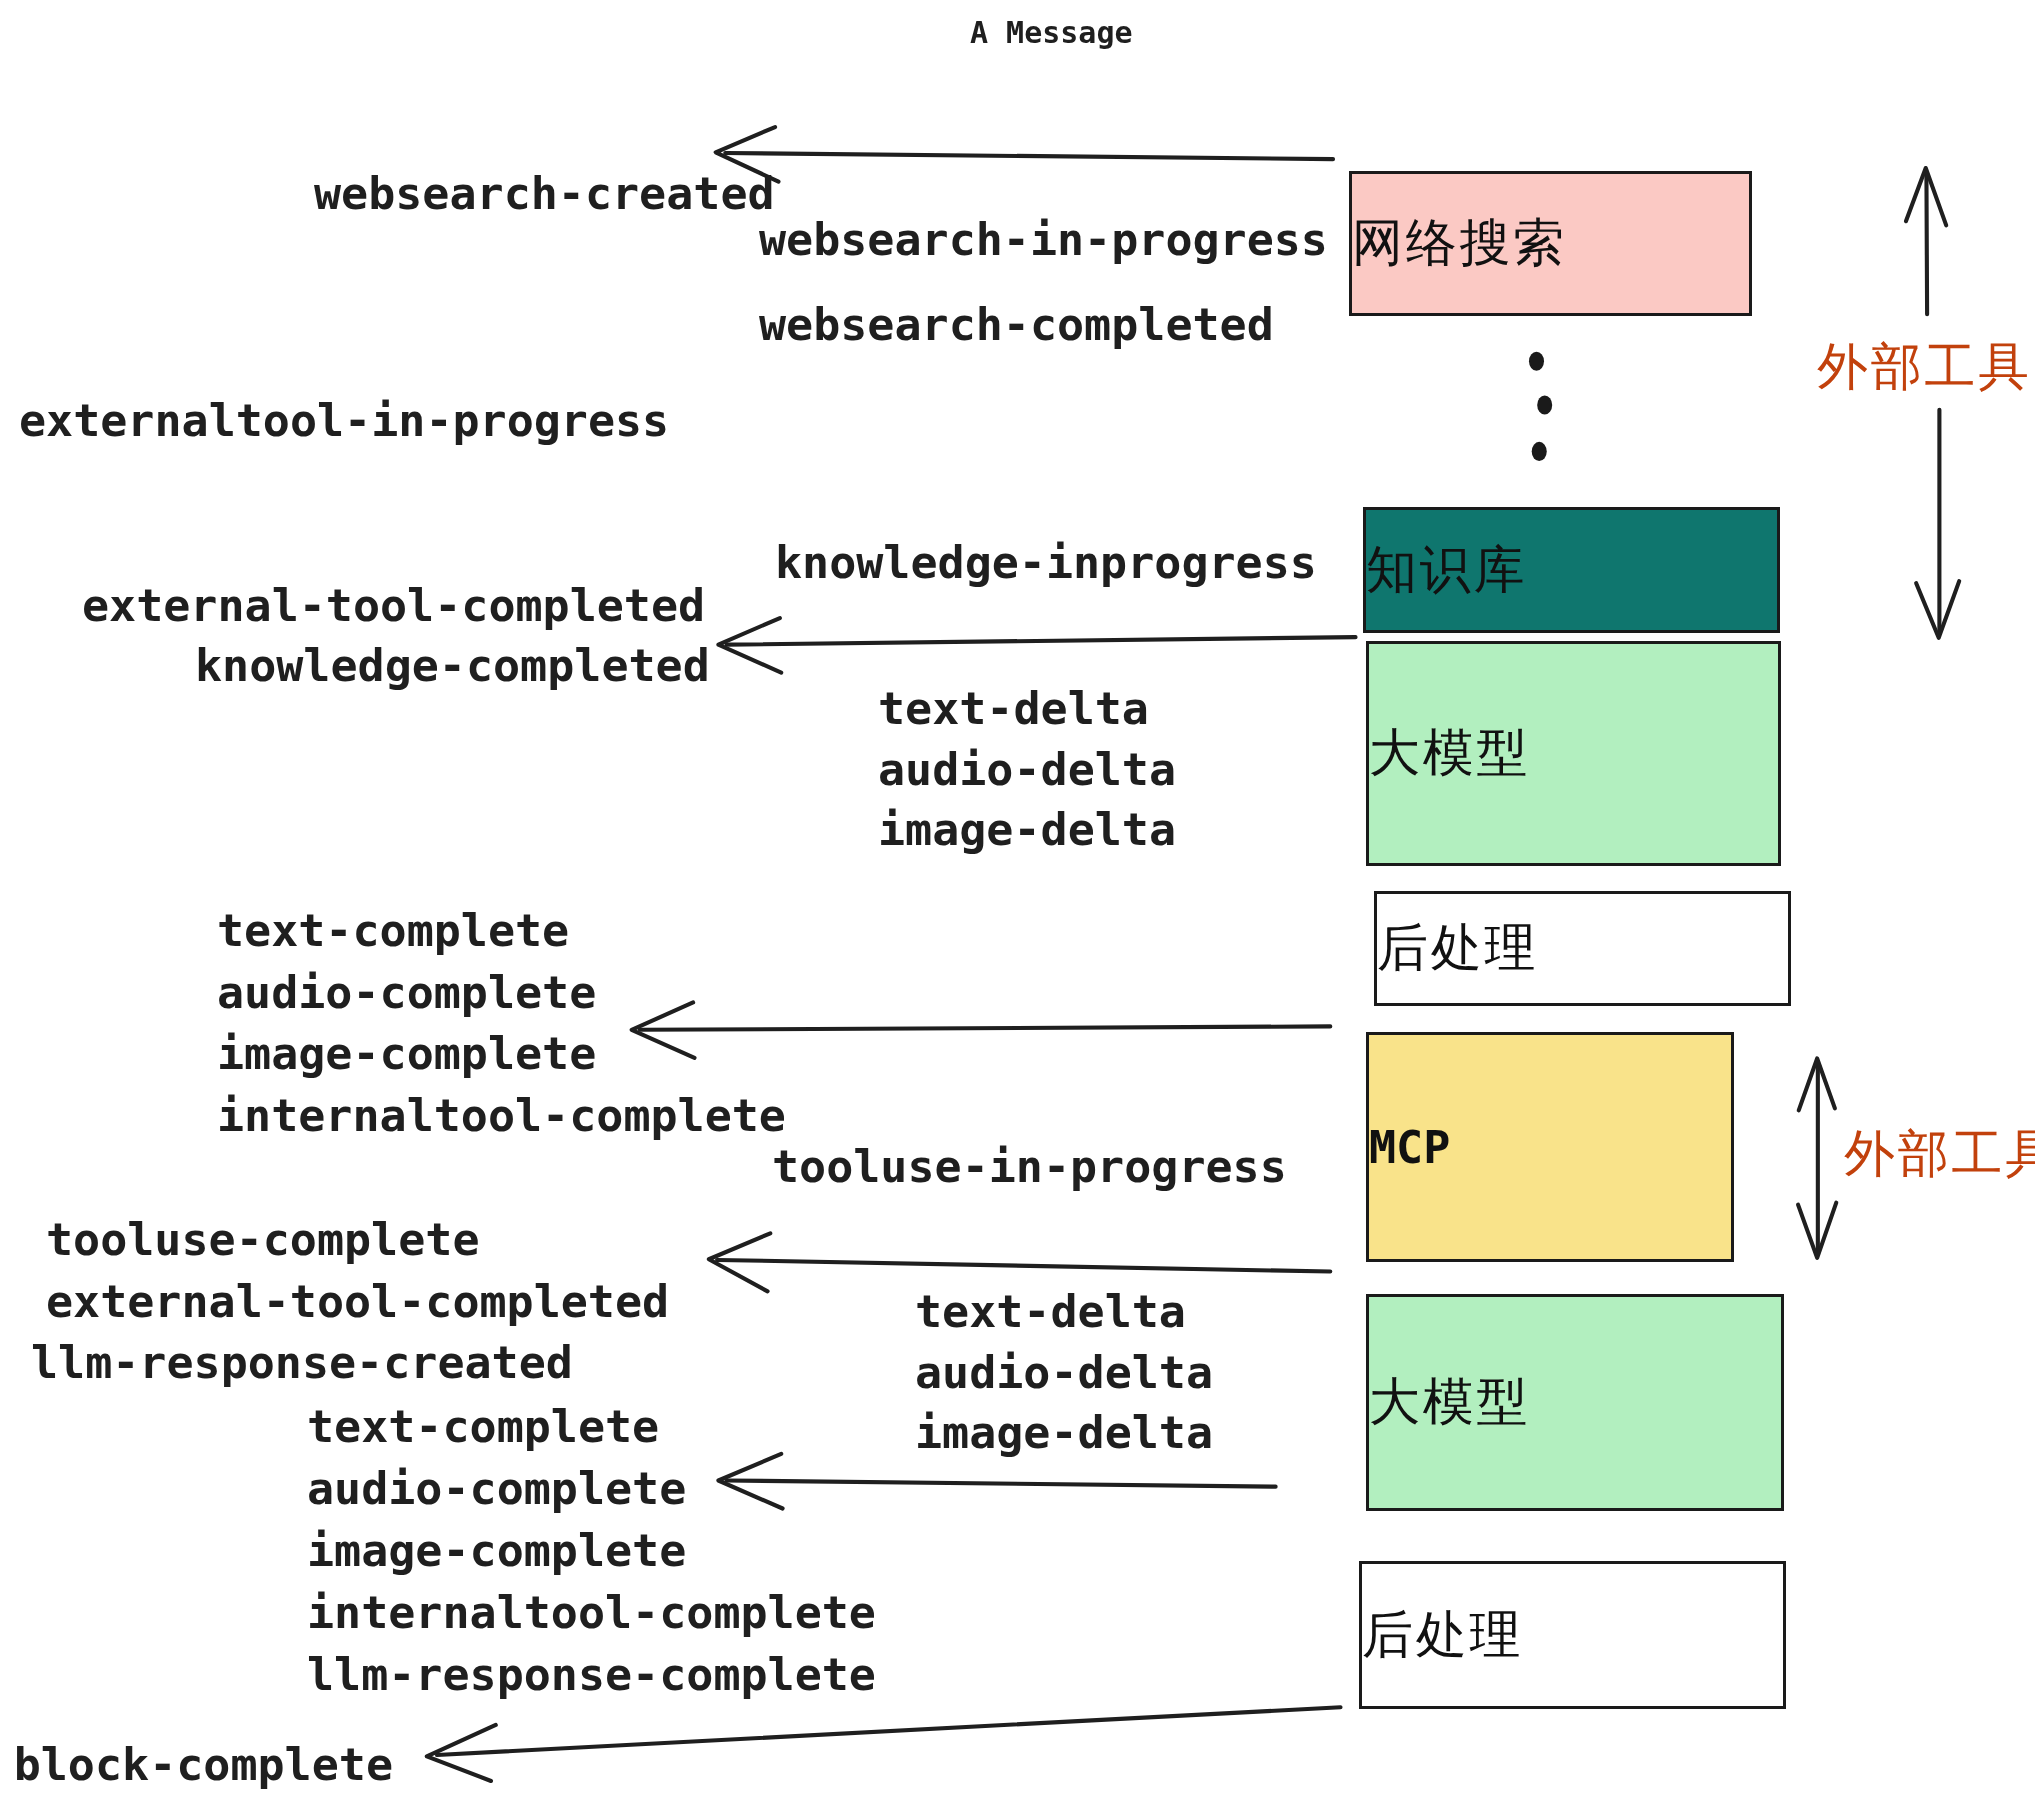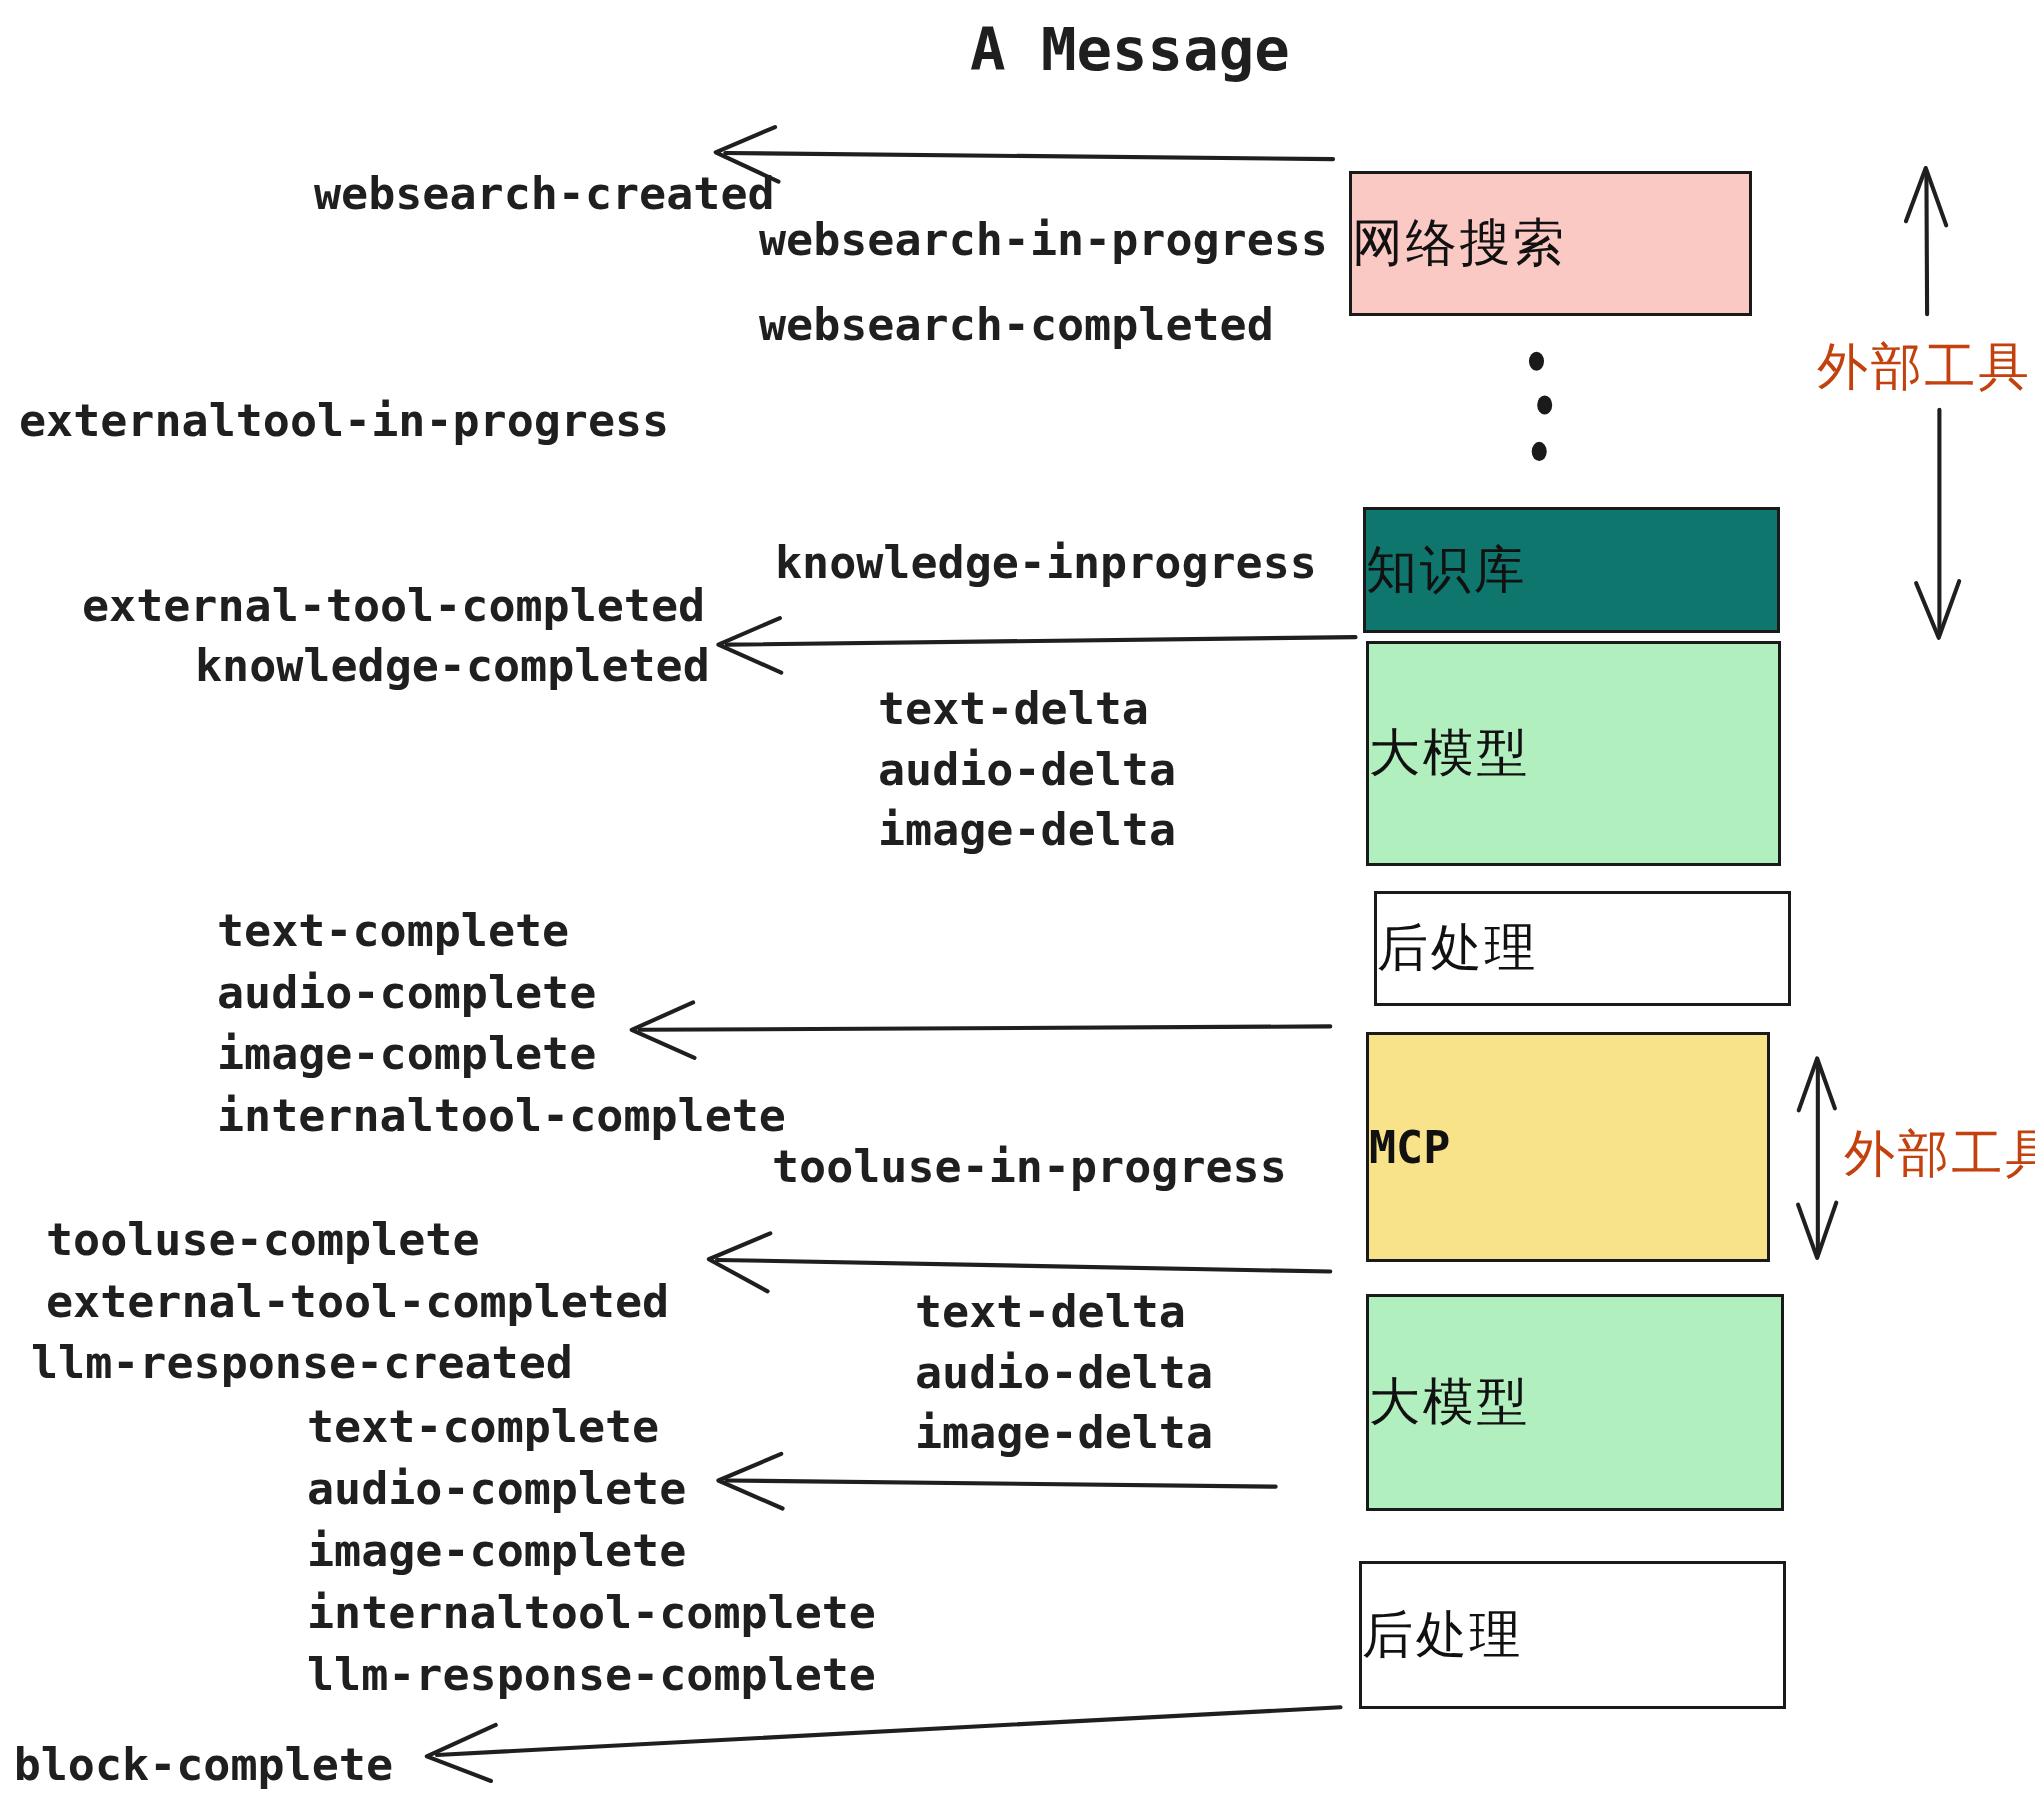--- a/index.html
+++ b/index.html
@@ -1,19 +1,19 @@
 <!DOCTYPE html>
 <html style="font-size:11px"><head>
 <meta charset="utf-8">
 <style>
   html,body{margin:0;padding:0;background:#ffffff;}
   .canvas{position:relative;width:2035px;height:1796px;background:#ffffff;overflow:hidden;
           font-family:"DejaVu Sans Mono",monospace;color:#1f1f1f;}
   .overlay{position:absolute;left:0;top:0;width:2035px;height:1796px;}
-  .title{position:absolute;font-size:59px;font-weight:bold;white-space:nowrap;}
+  .title{position:absolute;font-size:30px;font-weight:bold;white-space:nowrap;}
   .event{position:absolute;font-size:45px;font-weight:bold;line-height:1;white-space:nowrap;}
   .box{position:absolute;border:3.4px solid #1a1a1a;display:flex;align-items:center;justify-content:flex-start;
        box-sizing:border-box;}
   .box .cn{font-family:"DejaVu Sans",sans-serif;font-size:51px;letter-spacing:2.7px;color:#111;}
   .box .mono{font-family:"DejaVu Sans Mono",monospace;font-size:45px;font-weight:bold;color:#111;}
   .annot{position:absolute;font-family:"DejaVu Sans",sans-serif;font-size:51px;letter-spacing:2.7px;
          color:#c2410c;white-space:nowrap;}
 </style>
 </head>
 <body>
@@ -107,21 +107,21 @@
   </div>
   <div class="box" style="left: 1363px; top: 507px; width: 417px; height: 126px; background-color: #0f766e;">
     <span class="cn">知识库</span>
   </div>
   <div class="box" style="left: 1366px; top: 641px; width: 415px; height: 225px; background-color: rgb(178, 239, 191);">
     <span class="cn">大模型</span>
   </div>
   <div class="box" style="left: 1374px; top: 891px; width: 417px; height: 115px; background-color: rgb(255, 255, 255);">
     <span class="cn">后处理</span>
   </div>
-  <div class="box" style="left: 1366px; top: 1032px; width: 404px; height: 230px; background-color: rgb(249, 227, 138);">
+  <div class="box" style="left: 1366px; top: 1032px; width: 368px; height: 230px; background-color: rgb(249, 227, 138);">
     <span class="mono">MCP</span>
   </div>
   <div class="box" style="left: 1366px; top: 1294px; width: 418px; height: 217px; background-color: rgb(178, 239, 191);">
     <span class="cn">大模型</span>
   </div>
   <div class="box" style="left: 1359px; top: 1561px; width: 427px; height: 148px; background-color: rgb(255, 255, 255);">
     <span class="cn">后处理</span>
   </div>
 
   <div class="annot" style="left:1817px;top:333px;">外部工具</div>

